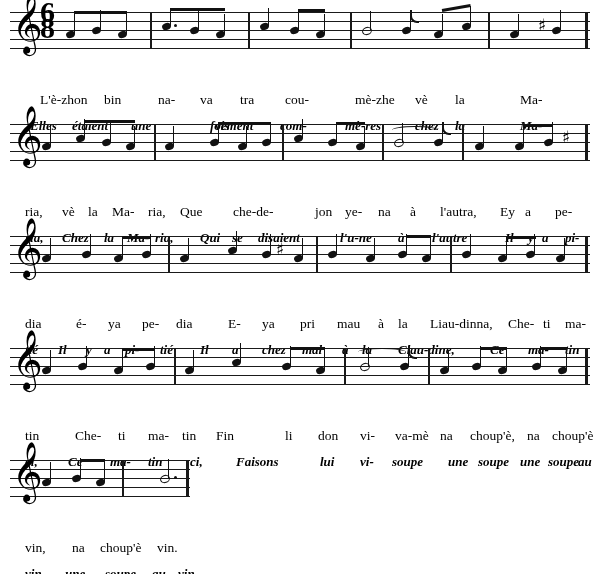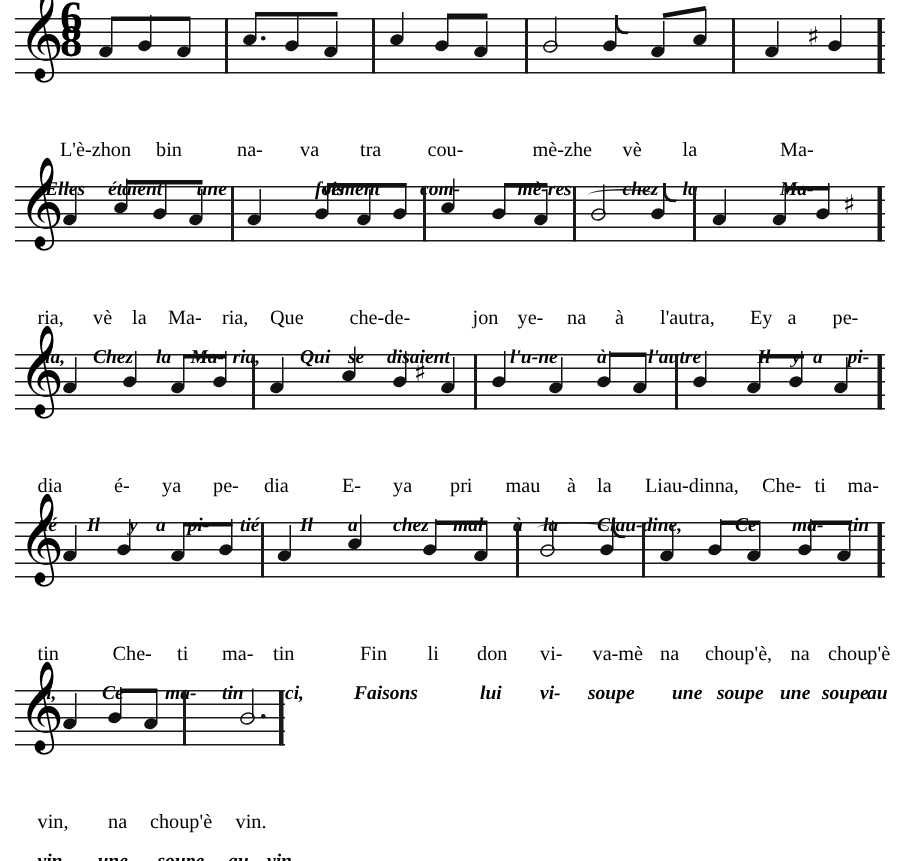--- a/index.html
+++ b/index.html
@@ -501,21 +501,21 @@
 
       <div class="endline" style="left:575px;"></div>
     </div>
 
     <div class="lyric-row" style="top:44px;">
       <span class="syl" style="left:25px;">tin</span>
       <span class="syl" style="left:75px;">Che-</span>
       <span class="syl" style="left:118px;">ti</span>
       <span class="syl" style="left:148px;">ma-</span>
       <span class="syl" style="left:182px;">tin</span>
-      <span class="syl" style="left:240px;">Fin</span>
+      <span class="syl" style="left:216px;">Fin</span>
       <span class="syl" style="left:285px;">li</span>
       <span class="syl" style="left:318px;">don</span>
       <span class="syl" style="left:360px;">vi-</span>
       <span class="syl" style="left:395px;">va-mè</span>
       <span class="syl" style="left:440px;">na</span>
       <span class="syl" style="left:470px;">choup'è,</span>
       <span class="syl" style="left:527px;">na</span>
       <span class="syl" style="left:552px;">choup'è</span>
     </div>
     <div class="lyric-row italic" style="top:48px;">

